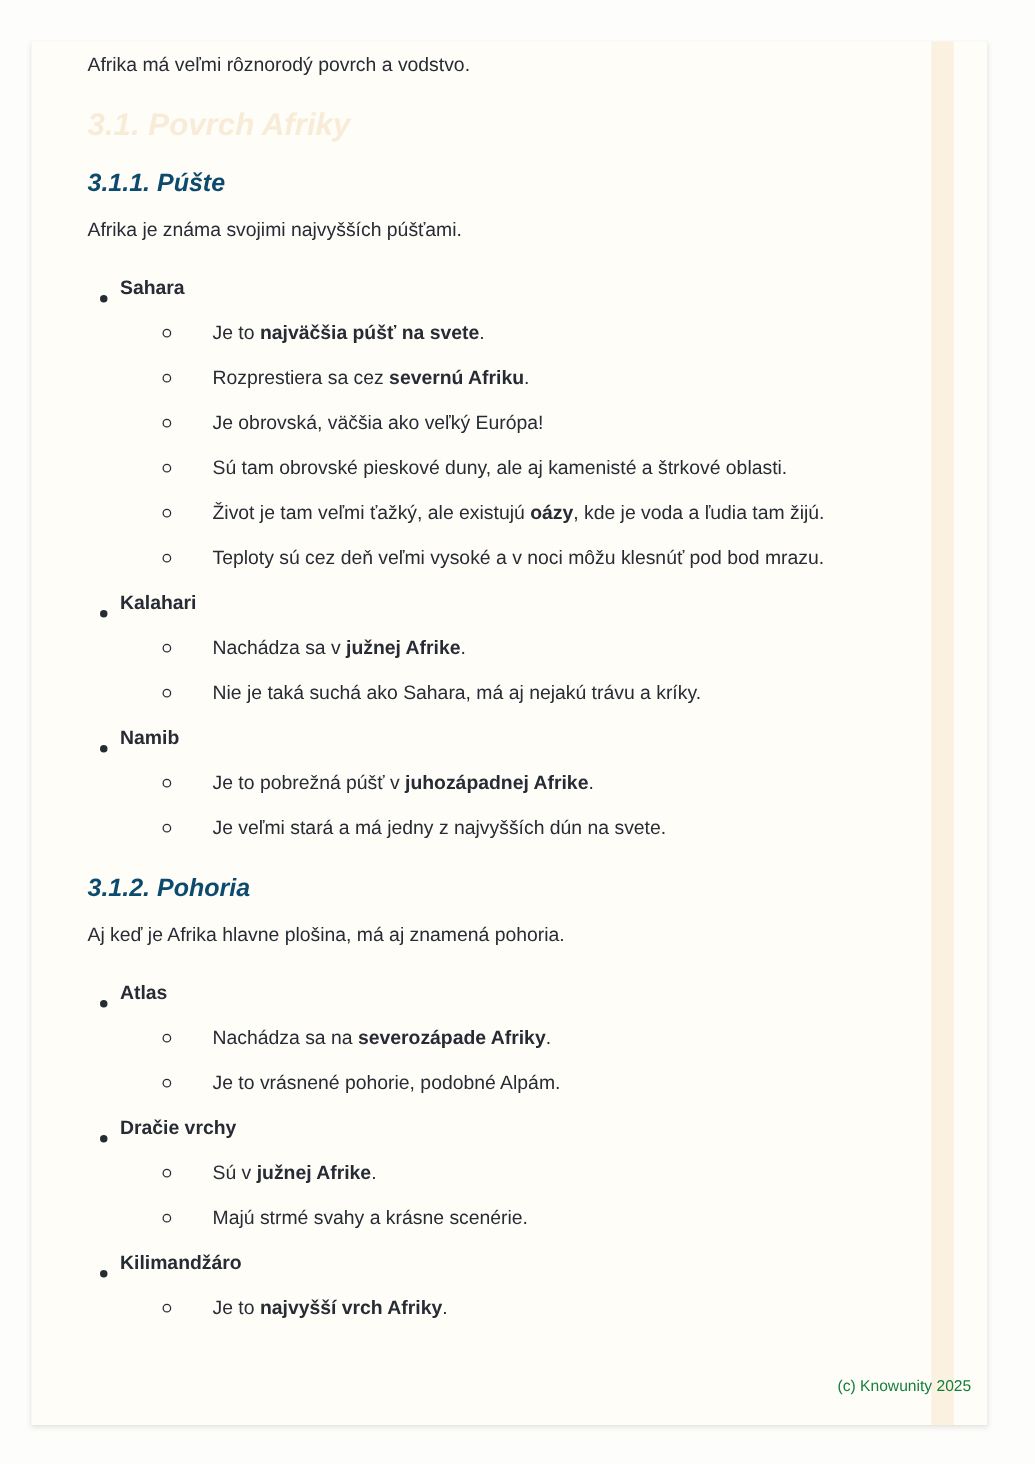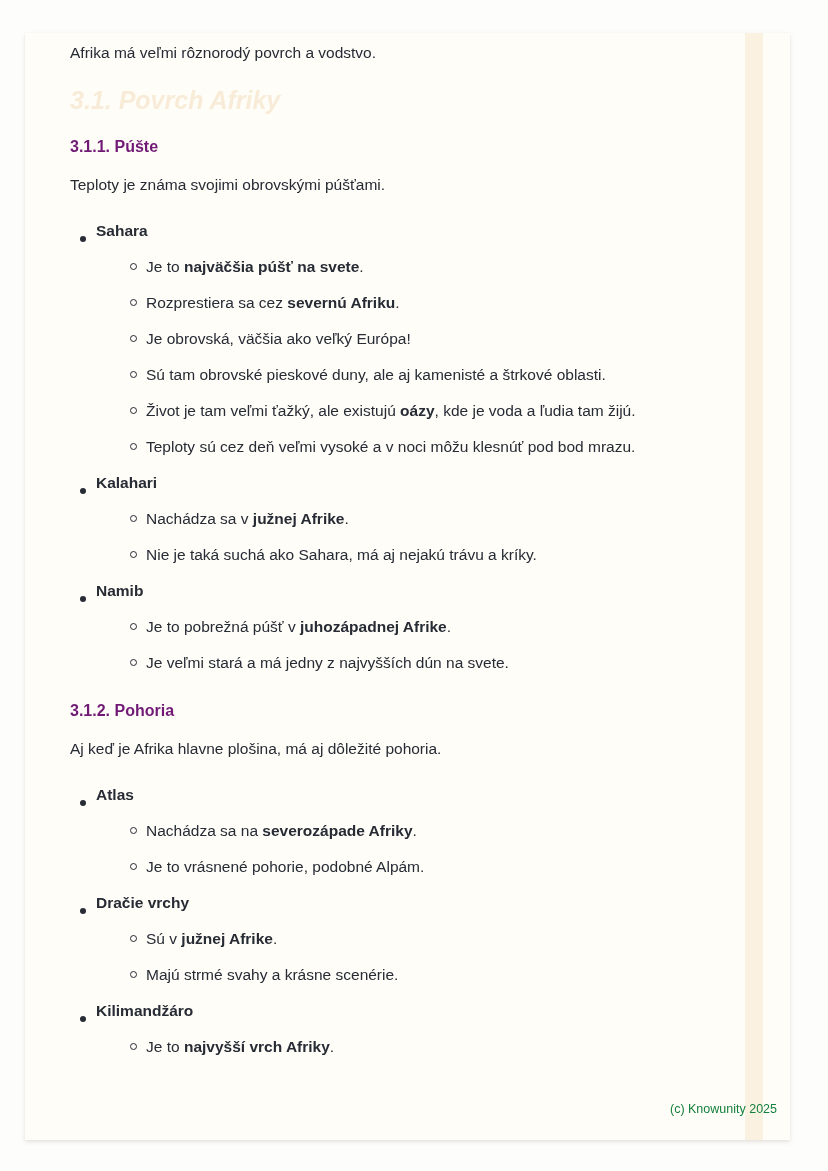--- a/index.html
+++ b/index.html
@@ -47,35 +47,36 @@
   .content p.justify { text-align: justify; }
   h2.heading {
     font-size: 25px;
     line-height: 34px;
     font-weight: 700;
     color: #f8ecd8;
     margin: 12px 0 9px 0;
     font-style: italic;
   }
   h3.heading {
-    font-size: 16px;
+    font-size: 20px;
     line-height: 28px;
     font-weight: 700;
-    color: #701a75;
+    color: #0c4a6e;
     margin: 16px 0 6px 0;
+    font-style: italic;
   }
   strong { font-weight: 700; }
   .list { margin: 4px 0 0 0; }
   .li1, .li2 {
     display: flex;
     align-items: flex-start;
   }
   .li1 { padding-left: 10px; align-items: center; }
   .li1 .li-text { font-weight: 700; }
-  .li2 { padding-left: 60px; }
+  .li2 { padding-left: 60px; gap: 24px; }
   .bullet-dot {
     flex: 0 0 auto;
     width: 6px;
     height: 6px;
     border-radius: 50%;
     background: #262b34;
     margin: 15px 10px 0 0;
   }
   .bullet-ring {
     flex: 0 0 auto;
@@ -99,21 +100,21 @@
 </head>
 <body>
 
 <div class="stage">
   <div class="page">
     <div class="page-stripe"></div>
     <div class="content">
         <p><span>Afrika má veľmi rôznorodý povrch a vodstvo.</span></p>
         <h2 class="heading h2">3.1. Povrch Afriky</h2>
         <h3 class="heading h3">3.1.1. Púšte</h3>
-        <p><span>Teploty je známa svojimi obrovskými púšťami.</span></p>
+        <p><span>Afrika je známa svojimi najvyšších púšťami.</span></p>
         <div class="list">
           <div class="li1">
             <span class="bullet-dot"></span>
             <span class="li-text">Sahara</span>
           </div>
           <div class="li2">
             <span class="bullet-ring"></span>
             <span><span>Je to </span><strong>najväčšia púšť na svete</strong><span>.</span></span>
           </div>
           <div class="li2">
@@ -155,21 +156,21 @@
           <div class="li2">
             <span class="bullet-ring"></span>
             <span><span>Je to pobrežná púšť v </span><strong>juhozápadnej Afrike</strong><span>.</span></span>
           </div>
           <div class="li2">
             <span class="bullet-ring"></span>
             <span><span>Je veľmi stará a má jedny z najvyšších dún na svete.</span></span>
           </div>
         </div>
         <h3 class="heading h3">3.1.2. Pohoria</h3>
-        <p><span>Aj keď je Afrika hlavne plošina, má aj dôležité pohoria.</span></p>
+        <p><span>Aj keď je Afrika hlavne plošina, má aj znamená pohoria.</span></p>
         <div class="list">
           <div class="li1">
             <span class="bullet-dot"></span>
             <span class="li-text">Atlas</span>
           </div>
           <div class="li2">
             <span class="bullet-ring"></span>
             <span><span>Nachádza sa na </span><strong>severozápade Afriky</strong><span>.</span></span>
           </div>
           <div class="li2">

